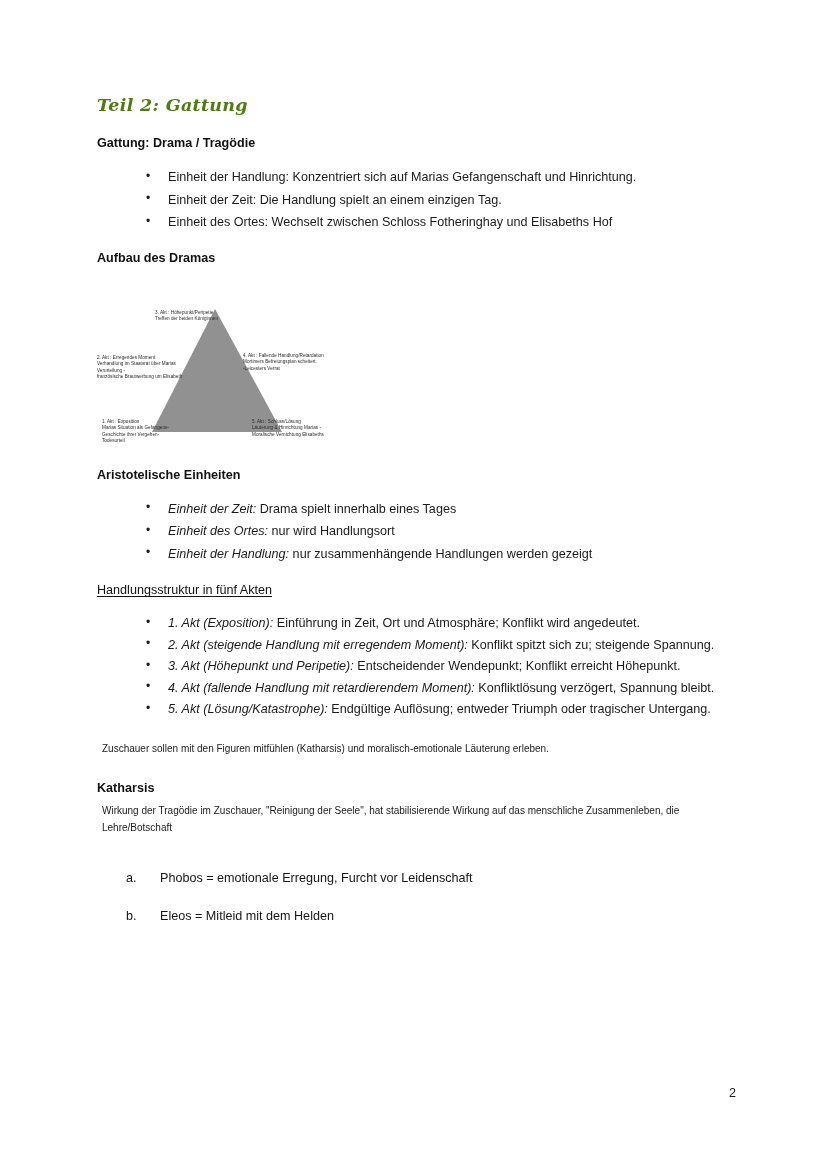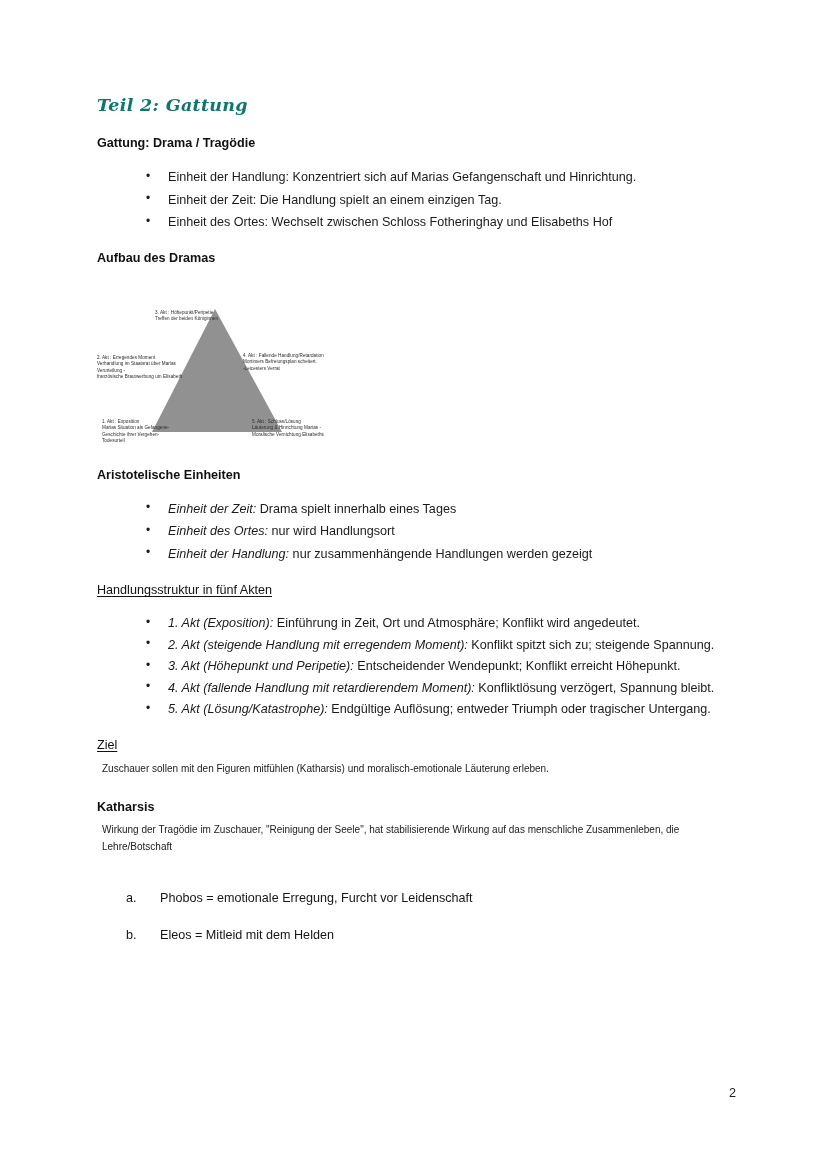--- a/index.html
+++ b/index.html
@@ -25,21 +25,21 @@
     top: 95px;
     width: 645px;
   }
 
   .doc-title {
     font-family: "DejaVu Serif", serif;
     font-style: italic;
     font-weight: 700;
     font-size: 17.5px;
     letter-spacing: 0.3px;
-    color: #0f766e;
+    color: #4d7c0f;
     margin: 0 0 18px 0;
     line-height: 1.2;
   }
 
   .sec-head {
     font-weight: 700;
     font-size: 12.6px;
     color: #111111;
     margin: 0 0 6px 0;
     line-height: 1.45;
@@ -210,21 +210,20 @@
     <ul class="bullets wrapped">
       <li><span class="lead">1. Akt (Exposition):</span><span> Einführung in Zeit, Ort und Atmosphäre; Konflikt wird angedeutet.</span></li>
       <li><span class="lead">2. Akt (steigende Handlung mit erregendem Moment):</span><span> Konflikt spitzt sich zu; steigende Spannung.</span></li>
       <li><span class="lead">3. Akt (Höhepunkt und Peripetie):</span><span> Entscheidender Wendepunkt; Konflikt erreicht Höhepunkt.</span></li>
       <li><span class="lead">4. Akt (fallende Handlung mit retardierendem Moment):</span><span> Konfliktlösung verzögert, Spannung bleibt.</span></li>
       <li><span class="lead">5. Akt (Lösung/Katastrophe):</span><span> Endgültige Auflösung; entweder Triumph oder tragischer Untergang.</span></li>
     </ul>
 
     <div class="spacer-16"></div>
 
-    <h2 class="sec-head underlined">Ziel</h2>
     <p class="body-text">Zuschauer sollen mit den Figuren mitfühlen (Katharsis) und moralisch-emotionale Läuterung erleben.</p>
 
     <div class="spacer-16"></div>
 
     <h2 class="sec-head">Katharsis</h2>
     <p class="body-text">Wirkung der Tragödie im Zuschauer, "Reinigung der Seele", hat stabilisierende Wirkung auf das menschliche Zusammenleben, die Lehre/Botschaft</p>
 
     <div class="spacer-20"></div>
 
     <ol class="alpha">

